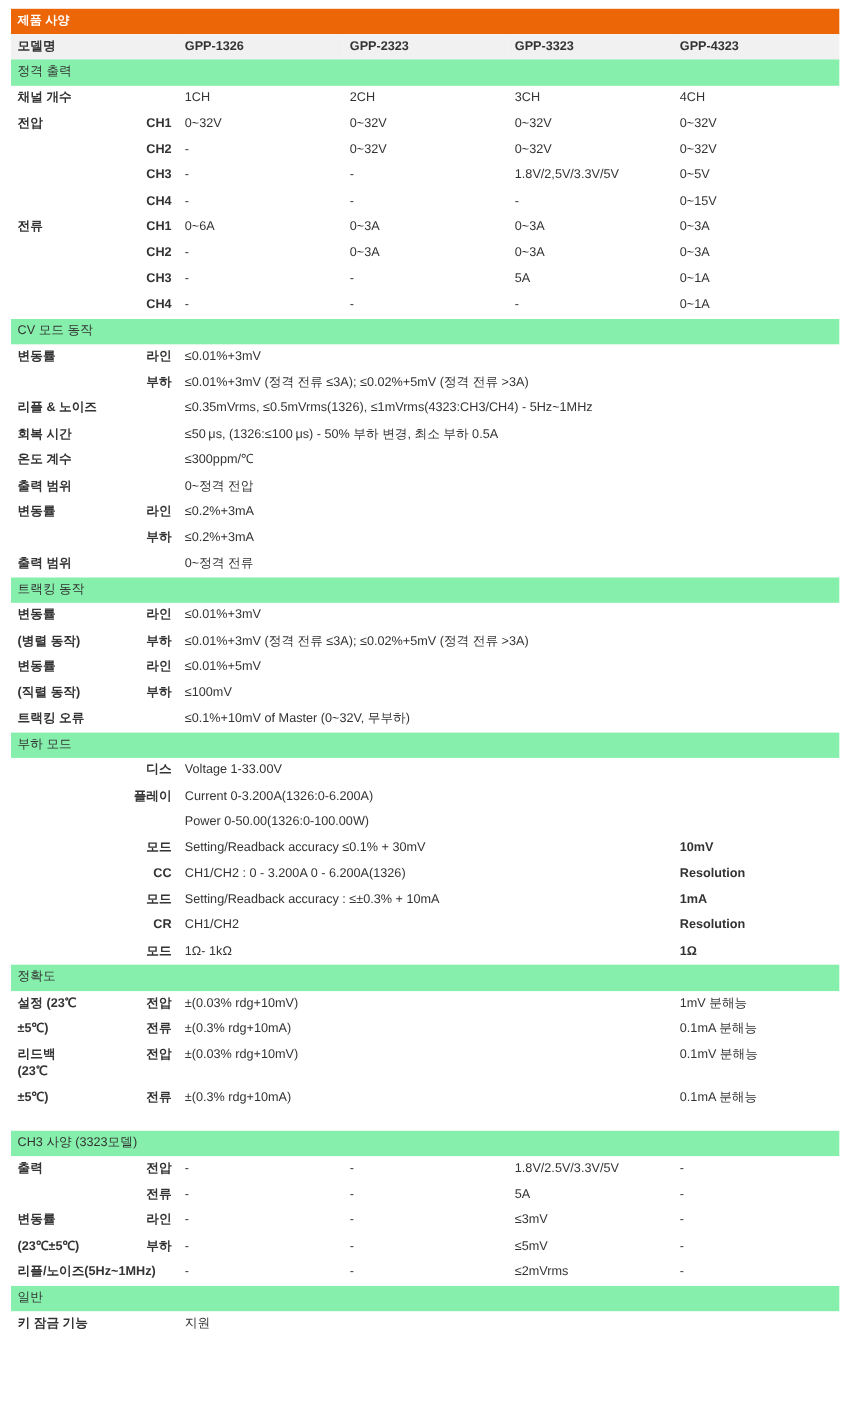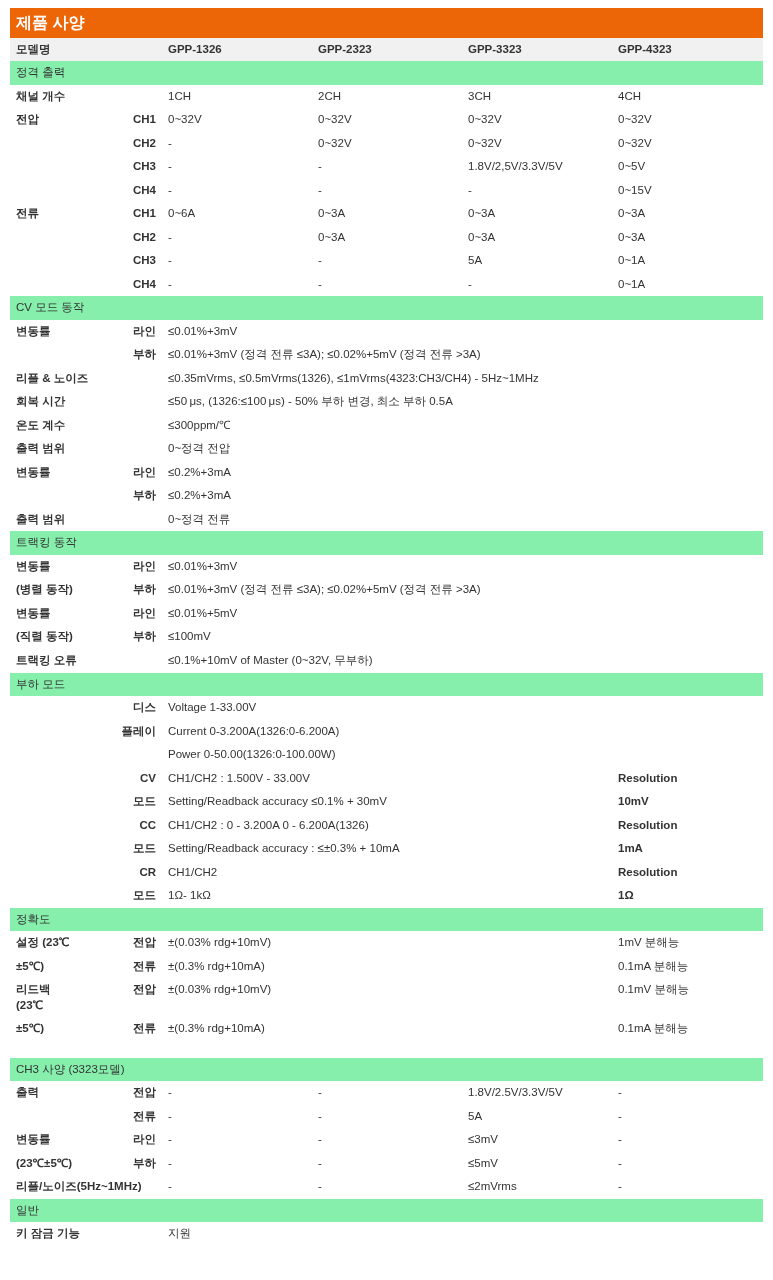--- a/index.html
+++ b/index.html
@@ -28,21 +28,21 @@
   col.c-sub{width:76px;}
   col.c-m1{width:150px;}
   col.c-m2{width:150px;}
   col.c-m3{width:150px;}
   col.c-m4{width:151px;}
 
   .title-row td{
     background:#ec6608;
     color:#ffffff;
     font-weight:bold;
-    font-size:16px;
+    font-size:11px;
     padding:5px 8px;
   }
   .section-row td{
     background:#86efac;
     color:#333333;
     font-weight:normal;
     padding:4px 6px;
   }
   .hdr-row td{
     background:#f1f1f1;
@@ -246,26 +246,20 @@
     <tr class="tight">
       <td></td>
       <td class="sub">플레이</td>
       <td colspan="4" class="val">Current  0-3.200A(1326:0-6.200A)</td>
     </tr>
     <tr class="tight rowline">
       <td></td>
       <td></td>
       <td colspan="4" class="val">Power   0-50.00(1326:0-100.00W)</td>
     </tr>
-    <tr class="tight">
-      <td></td>
-      <td class="sub">CV</td>
-      <td colspan="3" class="val">CH1/CH2 : 1.500V - 33.00V</td>
-      <td class="bold">Resolution</td>
-    </tr>
     <tr class="tight rowline">
       <td></td>
       <td class="sub">모드</td>
       <td colspan="3" class="val">Setting/Readback accuracy ≤0.1% + 30mV</td>
       <td class="bold">10mV</td>
     </tr>
     <tr class="tight">
       <td></td>
       <td class="sub">CC</td>
       <td colspan="3" class="val">CH1/CH2 : 0 - 3.200A 0 - 6.200A(1326)</td>

